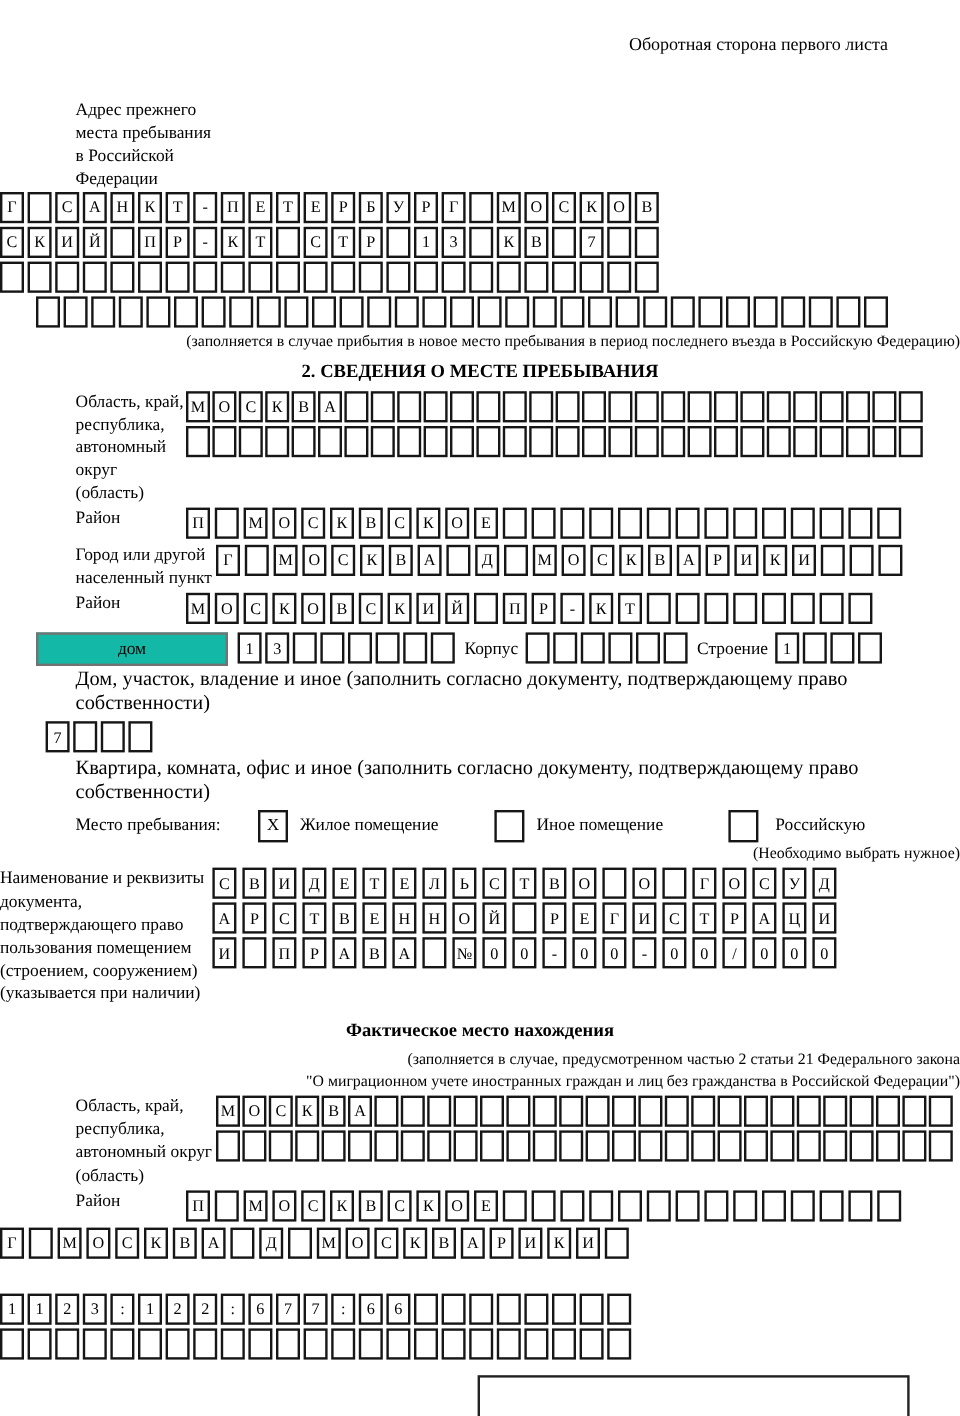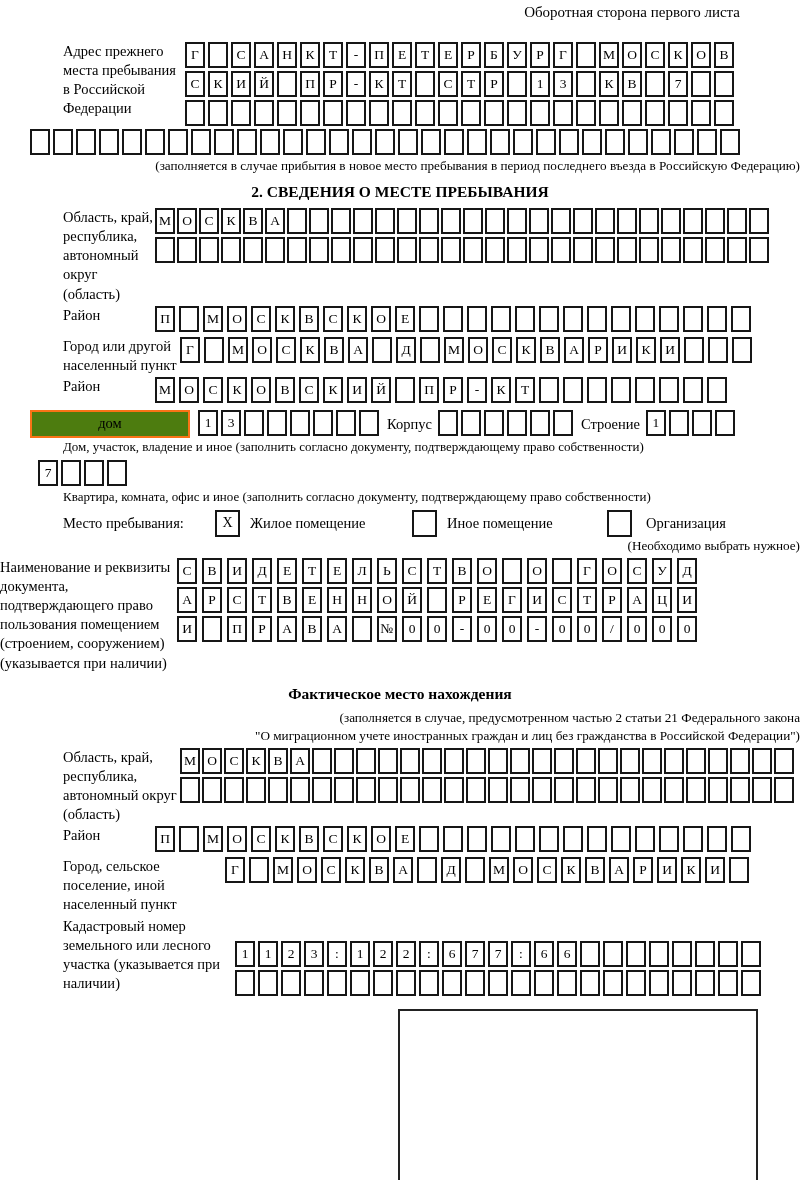--- a/index.html
+++ b/index.html
@@ -1,57 +1,57 @@
 <!DOCTYPE html>
 <html><head>
 <meta charset="utf-8">
 <style>
   html,body{margin:0;padding:0;}
   body{
     width:800px;height:1180px;overflow:hidden;background:#ffffff;color:#000;
     font-family:"Liberation Serif","DejaVu Serif",serif;
   }
-  .title{padding:4px 60px 0 0;text-align:right;font-size:15px;}
+  .title{padding:30px 60px 0 0;text-align:right;font-size:15px;}
   
   .cells{display:flex;margin-bottom:3px;}
   .cell{
     box-sizing:border-box;flex:none;width:20px;height:26px;
     border:2px solid #161616;display:flex;align-items:center;justify-content:center;
     font-size:13.5px;line-height:1;background:#fff;
   }
   .g2{gap:2px}.g3{gap:3px}.g4{gap:4px}.g5{gap:5px}
   .frow{display:flex;align-items:flex-start;}
   .lbl{flex:none;font-size:14.5px;line-height:1.32;}
   .w-prev{margin-left:63px;width:122px;}
   .w-reg{margin-left:63px;width:92px;}
   .w-city{margin-left:63px;width:117px;}
   .w-doc{width:177px;}
   .w-cityf{margin-left:63px;width:162px;}
   .w-kad{margin-left:63px;width:172px;}
   .note{font-size:13.2px;text-align:right;margin:1px 0 4px 0;}
-  .note-left{font-size:13px;margin:0 0 5px 63px;}
+  .note-left{font-size:17px;margin:0 0 5px 63px;}
   .h2{font-weight:bold;font-size:15.5px;text-align:center;margin:9px 0 7px 0;}
   .fieldbox{
-    box-sizing:border-box;flex:none;border:2px solid #f97316;height:28px;
-    display:flex;align-items:center;justify-content:center;font-size:14.5px;background:#4d7c0f;
+    box-sizing:border-box;flex:none;border:2px solid #737373;height:28px;
+    display:flex;align-items:center;justify-content:center;font-size:14.5px;background:#14b8a6;
   }
   .inline-lbl{flex:none;font-size:14.5px;line-height:28px;}
   .cb{
     box-sizing:border-box;flex:none;width:25px;height:27px;border:2px solid #161616;
     display:flex;align-items:center;justify-content:center;font-size:14px;background:#fff;
   }
   .stamp-box{box-sizing:border-box;margin:10px 0 0 398px;width:360px;height:175px;border:2px solid #222;background:#fff;}
   .mt2{margin-top:2px}.mt4{margin-top:4px}
 </style>
 </head>
 <body>
 
 <div class="title">Оборотная сторона первого листа</div>
 
-<div class="frow" style="margin-top:21px;">
+<div class="frow" style="margin-top:36px;flex-direction:column;">
   <div class="lbl w-prev">Адрес прежнего места пребывания в Российской Федерации</div>
   <div>
     <div class="cells g3">
         <span class="cell">Г</span>
         <span class="cell"></span>
         <span class="cell">С</span>
         <span class="cell">А</span>
         <span class="cell">Н</span>
         <span class="cell">К</span>
         <span class="cell">Т</span>
@@ -362,21 +362,21 @@
 </div>
 <div class="note-left">Квартира, комната, офис и иное (заполнить согласно документу, подтверждающему право собственности)</div>
 
 <div class="frow" style="margin-left:63px;align-items:center;">
   <div class="lbl" style="width:152px;">Место пребывания:</div>
   <div class="cb">X</div>
   <div class="lbl" style="margin-left:10px;width:162px;">Жилое помещение</div>
   <div class="cb"></div>
   <div class="lbl" style="margin-left:10px;width:160px;">Иное помещение</div>
   <div class="cb"></div>
-  <div class="lbl" style="margin-left:14px;">Организация</div>
+  <div class="lbl" style="margin-left:14px;">Российскую</div>
 </div>
 <div class="note">(Необходимо выбрать нужное)</div>
 
 <div class="frow mt2">
   <div class="lbl w-doc">Наименование и реквизиты документа, подтверждающего право пользования помещением (строением, сооружением) (указывается при наличии)</div>
   <div>
     <div class="cells g5">
         <span class="cell">С</span>
         <span class="cell">В</span>
         <span class="cell">И</span>
@@ -543,21 +543,20 @@
       <span class="cell"></span>
       <span class="cell"></span>
       <span class="cell"></span>
       <span class="cell"></span>
       <span class="cell"></span>
       <span class="cell"></span>
     </div>
 </div>
 
 <div class="frow mt2">
-  <div class="lbl w-cityf">Город, сельское поселение, иной населенный пункт</div>
   <div class="cells g4">
       <span class="cell">Г</span>
       <span class="cell"></span>
       <span class="cell">М</span>
       <span class="cell">О</span>
       <span class="cell">С</span>
       <span class="cell">К</span>
       <span class="cell">В</span>
       <span class="cell">А</span>
       <span class="cell"></span>
@@ -571,21 +570,20 @@
       <span class="cell">А</span>
       <span class="cell">Р</span>
       <span class="cell">И</span>
       <span class="cell">К</span>
       <span class="cell">И</span>
       <span class="cell"></span>
     </div>
 </div>
 
 <div class="frow mt2">
-  <div class="lbl w-kad">Кадастровый номер земельного или лесного участка (указывается при наличии)</div>
   <div style="padding-top:24px;">
     <div class="cells g3">
         <span class="cell">1</span>
         <span class="cell">1</span>
         <span class="cell">2</span>
         <span class="cell">3</span>
         <span class="cell">:</span>
         <span class="cell">1</span>
         <span class="cell">2</span>
         <span class="cell">2</span>

